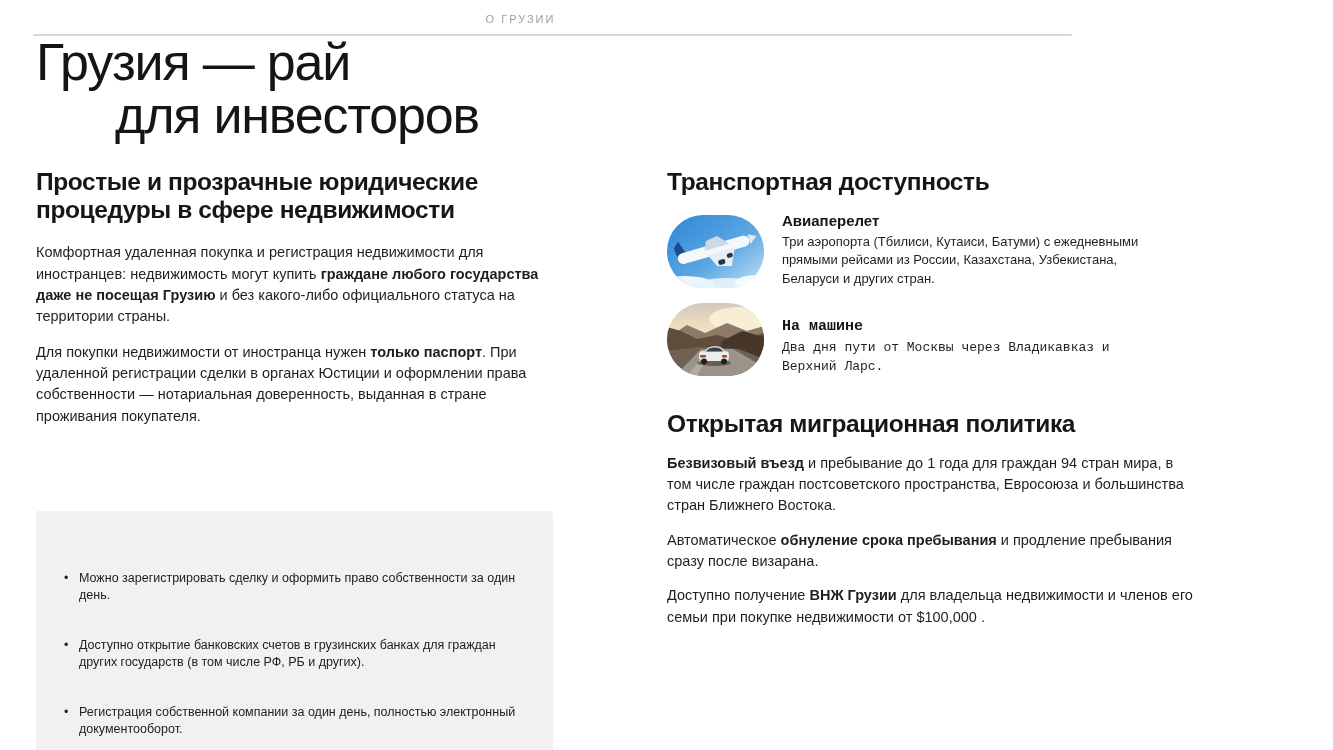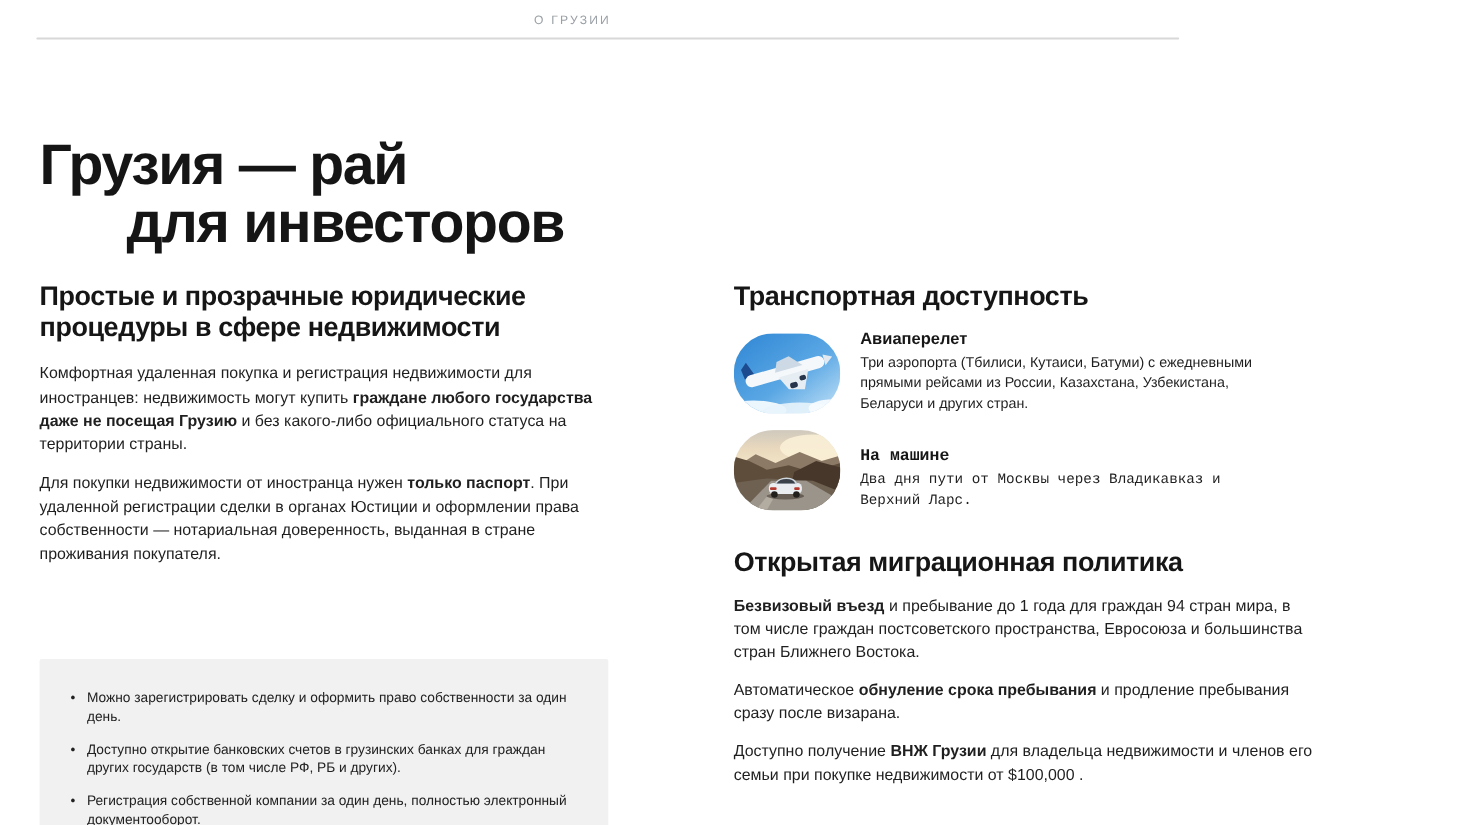--- a/index.html
+++ b/index.html
@@ -26,24 +26,23 @@
     height: 2px;
     background: #d8d8d8;
     margin: 9px 35px 0 33px;
     border-radius: 1px;
   }
 
   .content { padding: 0 36px; }
 
   
   .hero-title {
-    margin-top: 88px;
     font-size: 52px;
     line-height: 1.02;
-    font-weight: 700;
+    font-weight: 400;
     letter-spacing: -1.2px;
     color: #151515;
   }
   .hero-title .line { display: block; }
   .hero-title .line2 { margin-left: 79px; }
 
   
   .columns { display: flex; margin-top: 26px; }
   .col-left { width: 517px; flex: 0 0 517px; }
   .col-right { width: 527px; flex: 0 0 527px; margin-left: 114px; }
@@ -74,20 +73,21 @@
     padding: 27px 28px 24px 28px;
   }
   .benefits-list { list-style: none; }
   .benefits-list li {
     position: relative;
     padding-left: 15px;
     font-size: 12.5px;
     line-height: 1.4;
     color: #222222;
     margin-bottom: 12px;
+    margin-top: 32px;
   }
   .benefits-list li:last-child { margin-bottom: 0; }
   .benefits-list li::before {
     content: "•";
     position: absolute;
     left: 0; top: 0;
     color: #222222;
     font-size: 12.5px;
   }
 

